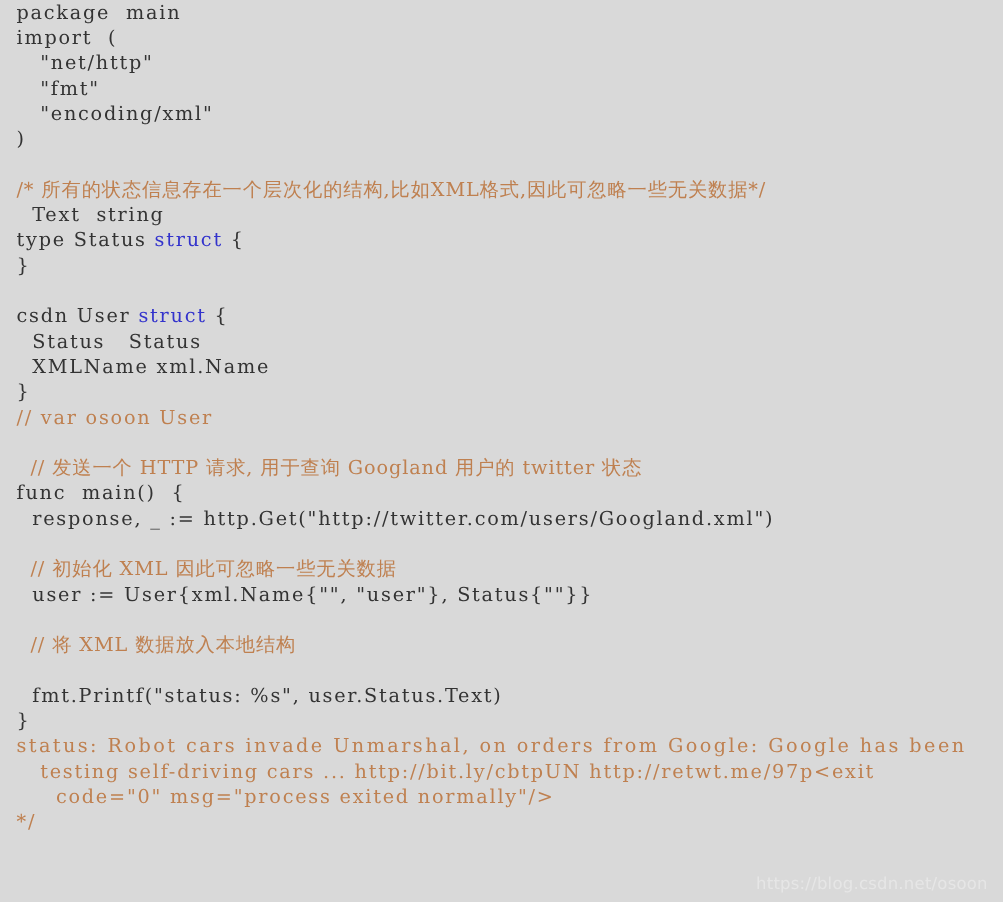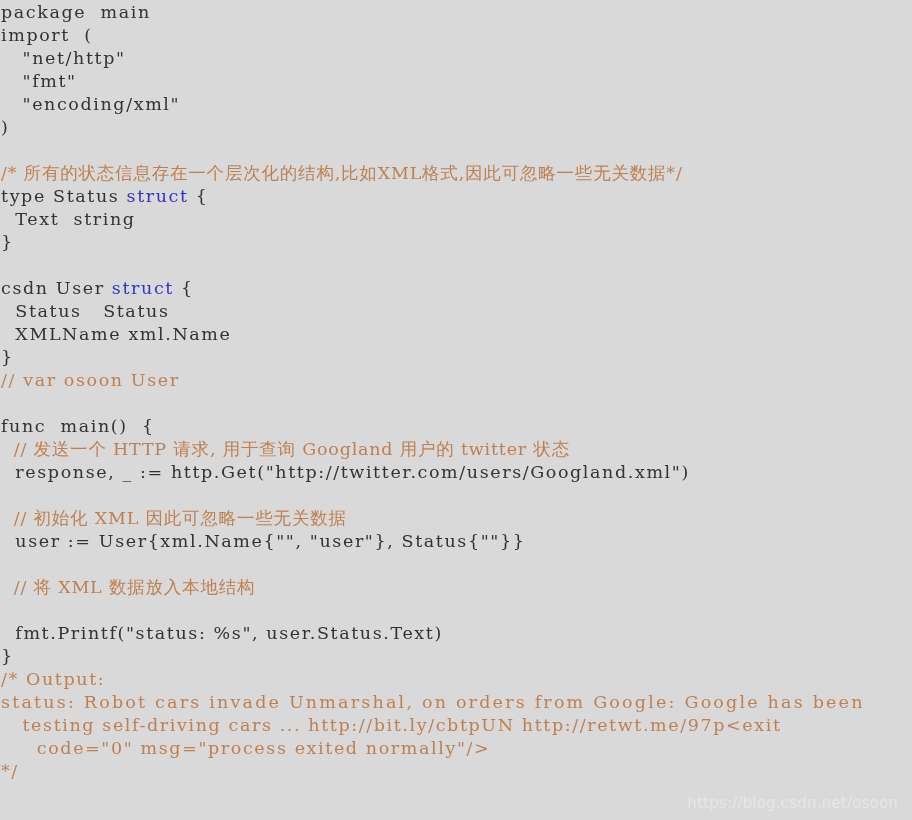--- a/index.html
+++ b/index.html
@@ -25,21 +25,21 @@
   }
 
   .code-line {
     height: 23px;
     line-height: 23px;
     white-space: pre;
     font-size: 17.5px;
     color: #333333;
     letter-spacing: 0.6px;
     font-family: "DejaVu Serif", "Liberation Serif", serif;
-    padding-left: 1px;
+    padding-left: 15px;
   }
 
   .code-line.blank {
     height: 23px;
   }
 
   
   .tok-comment  { color: #bf8050; letter-spacing: 0.4px; }
   .tok-keyword  { color: #3333cc; letter-spacing: 1.2px; }
   .tok-plain    { color: #333333; }
@@ -68,41 +68,40 @@
 
 <div id="listing">
     <div class="code-line"><span class="tok-plain wide">package  main</span></div>
     <div class="code-line"><span class="tok-plain wide">import  (</span></div>
     <div class="code-line"><span class="tok-plain wide">   "net/http"</span></div>
     <div class="code-line"><span class="tok-plain wide">   "fmt"</span></div>
     <div class="code-line"><span class="tok-plain wide">   "encoding/xml"</span></div>
     <div class="code-line"><span class="tok-plain wide">)</span></div>
     <div class="code-line blank">&nbsp;</div>
     <div class="code-line"><span class="tok-comment cjk">/* 所有的状态信息存在一个层次化的结构,比如XML格式,因此可忽略一些无关数据*/</span></div>
+    <div class="code-line"><span class="tok-plain wide">  Text  string</span></div>
     <div class="code-line"><span class="tok-plain wide">type Status </span><span class="tok-keyword wide">struct</span><span class="tok-plain wide"> {</span></div>
-    <div class="code-line"><span class="tok-plain wide">  Text  string</span></div>
     <div class="code-line"><span class="tok-plain wide">}</span></div>
     <div class="code-line blank">&nbsp;</div>
     <div class="code-line"><span class="tok-plain wide">csdn User </span><span class="tok-keyword wide">struct</span><span class="tok-plain wide"> {</span></div>
     <div class="code-line"><span class="tok-plain wide">  Status   Status</span></div>
     <div class="code-line"><span class="tok-plain wide">  XMLName xml.Name</span></div>
     <div class="code-line"><span class="tok-plain wide">}</span></div>
     <div class="code-line"><span class="tok-comment wide">// var osoon User</span></div>
     <div class="code-line blank">&nbsp;</div>
+    <div class="code-line"><span class="tok-comment cjk">  // 发送一个 HTTP 请求, 用于查询 Googland 用户的 twitter 状态</span></div>
     <div class="code-line"><span class="tok-plain wide">func  main()  {</span></div>
-    <div class="code-line"><span class="tok-comment cjk">  // 发送一个 HTTP 请求, 用于查询 Googland 用户的 twitter 状态</span></div>
     <div class="code-line"><span class="tok-plain wide">  response, _ := http.Get("http://twitter.com/users/Googland.xml")</span></div>
     <div class="code-line blank">&nbsp;</div>
     <div class="code-line"><span class="tok-comment cjk">  // 初始化 XML 因此可忽略一些无关数据</span></div>
     <div class="code-line"><span class="tok-plain wide">  user := User{xml.Name{"", "user"}, Status{""}}</span></div>
     <div class="code-line blank">&nbsp;</div>
     <div class="code-line"><span class="tok-comment cjk">  // 将 XML 数据放入本地结构</span></div>
     <div class="code-line blank">&nbsp;</div>
     <div class="code-line"><span class="tok-plain wide">  fmt.Printf("status: %s", user.Status.Text)</span></div>
     <div class="code-line"><span class="tok-plain wide">}</span></div>
-    <div class="code-line"><span class="tok-comment wide">/* Output:</span></div>
     <div class="code-line"><span class="tok-comment wider">status: Robot cars invade Unmarshal, on orders from Google: Google has been</span></div>
     <div class="code-line"><span class="tok-comment wide">   testing self-driving cars ... http://bit.ly/cbtpUN http://retwt.me/97p&lt;exit</span></div>
     <div class="code-line"><span class="tok-comment wide">     code="0" msg="process exited normally"/&gt;</span></div>
     <div class="code-line"><span class="tok-comment wide">*/</span></div>
   </div>
 
 <div id="watermark">https://blog.csdn.net/osoon</div>
 
 </body></html>

